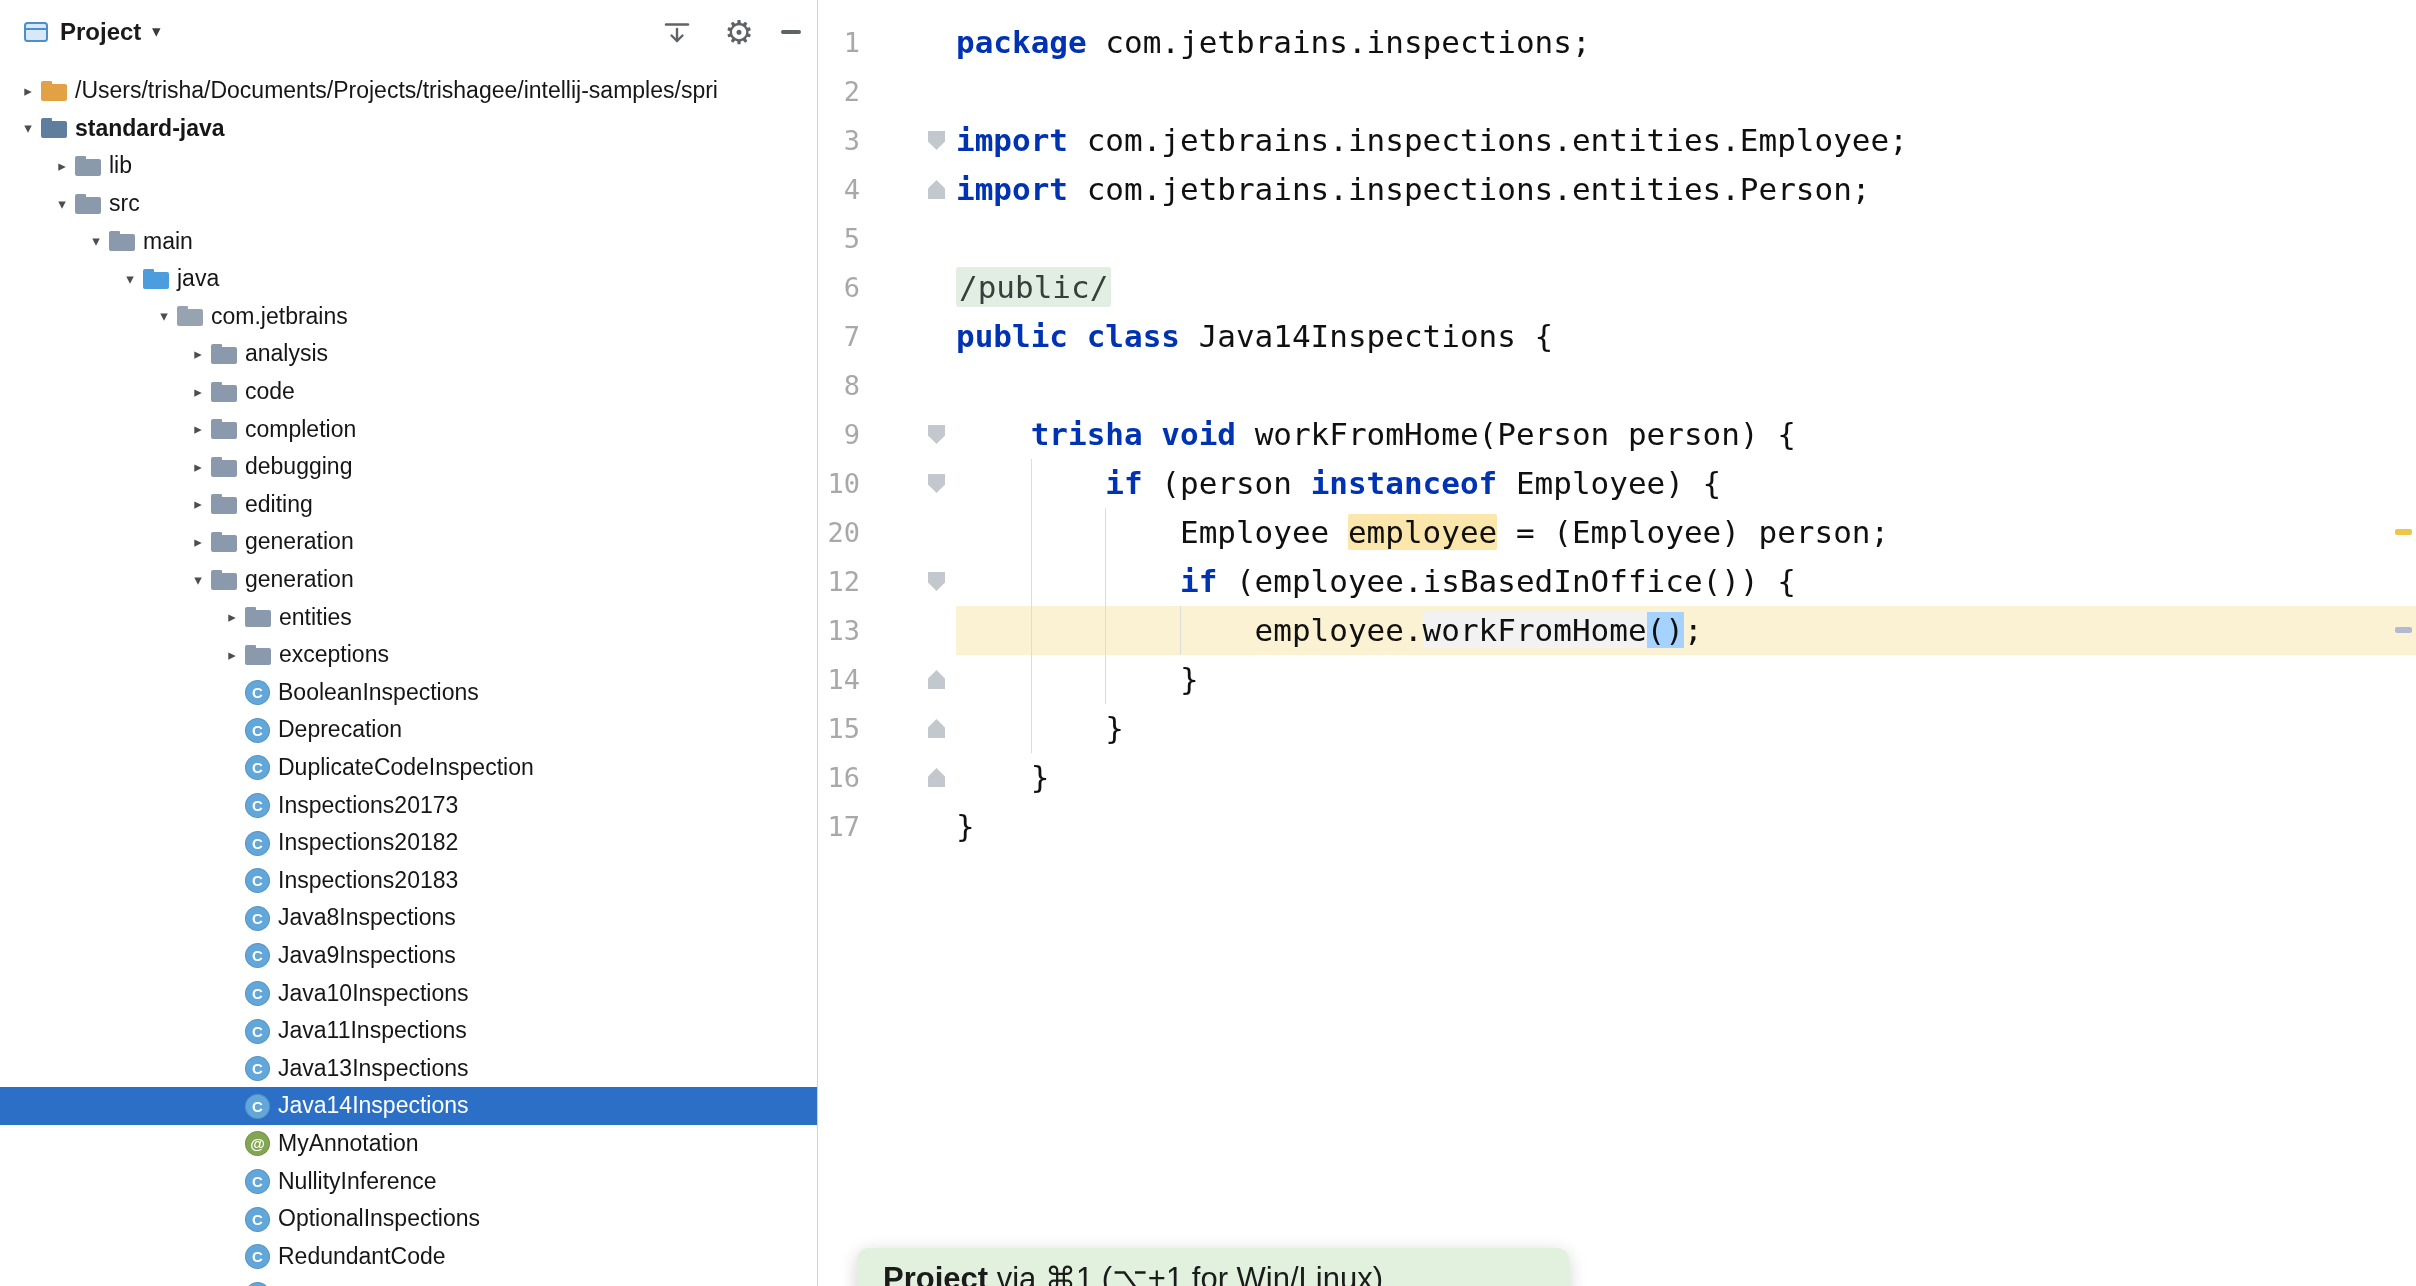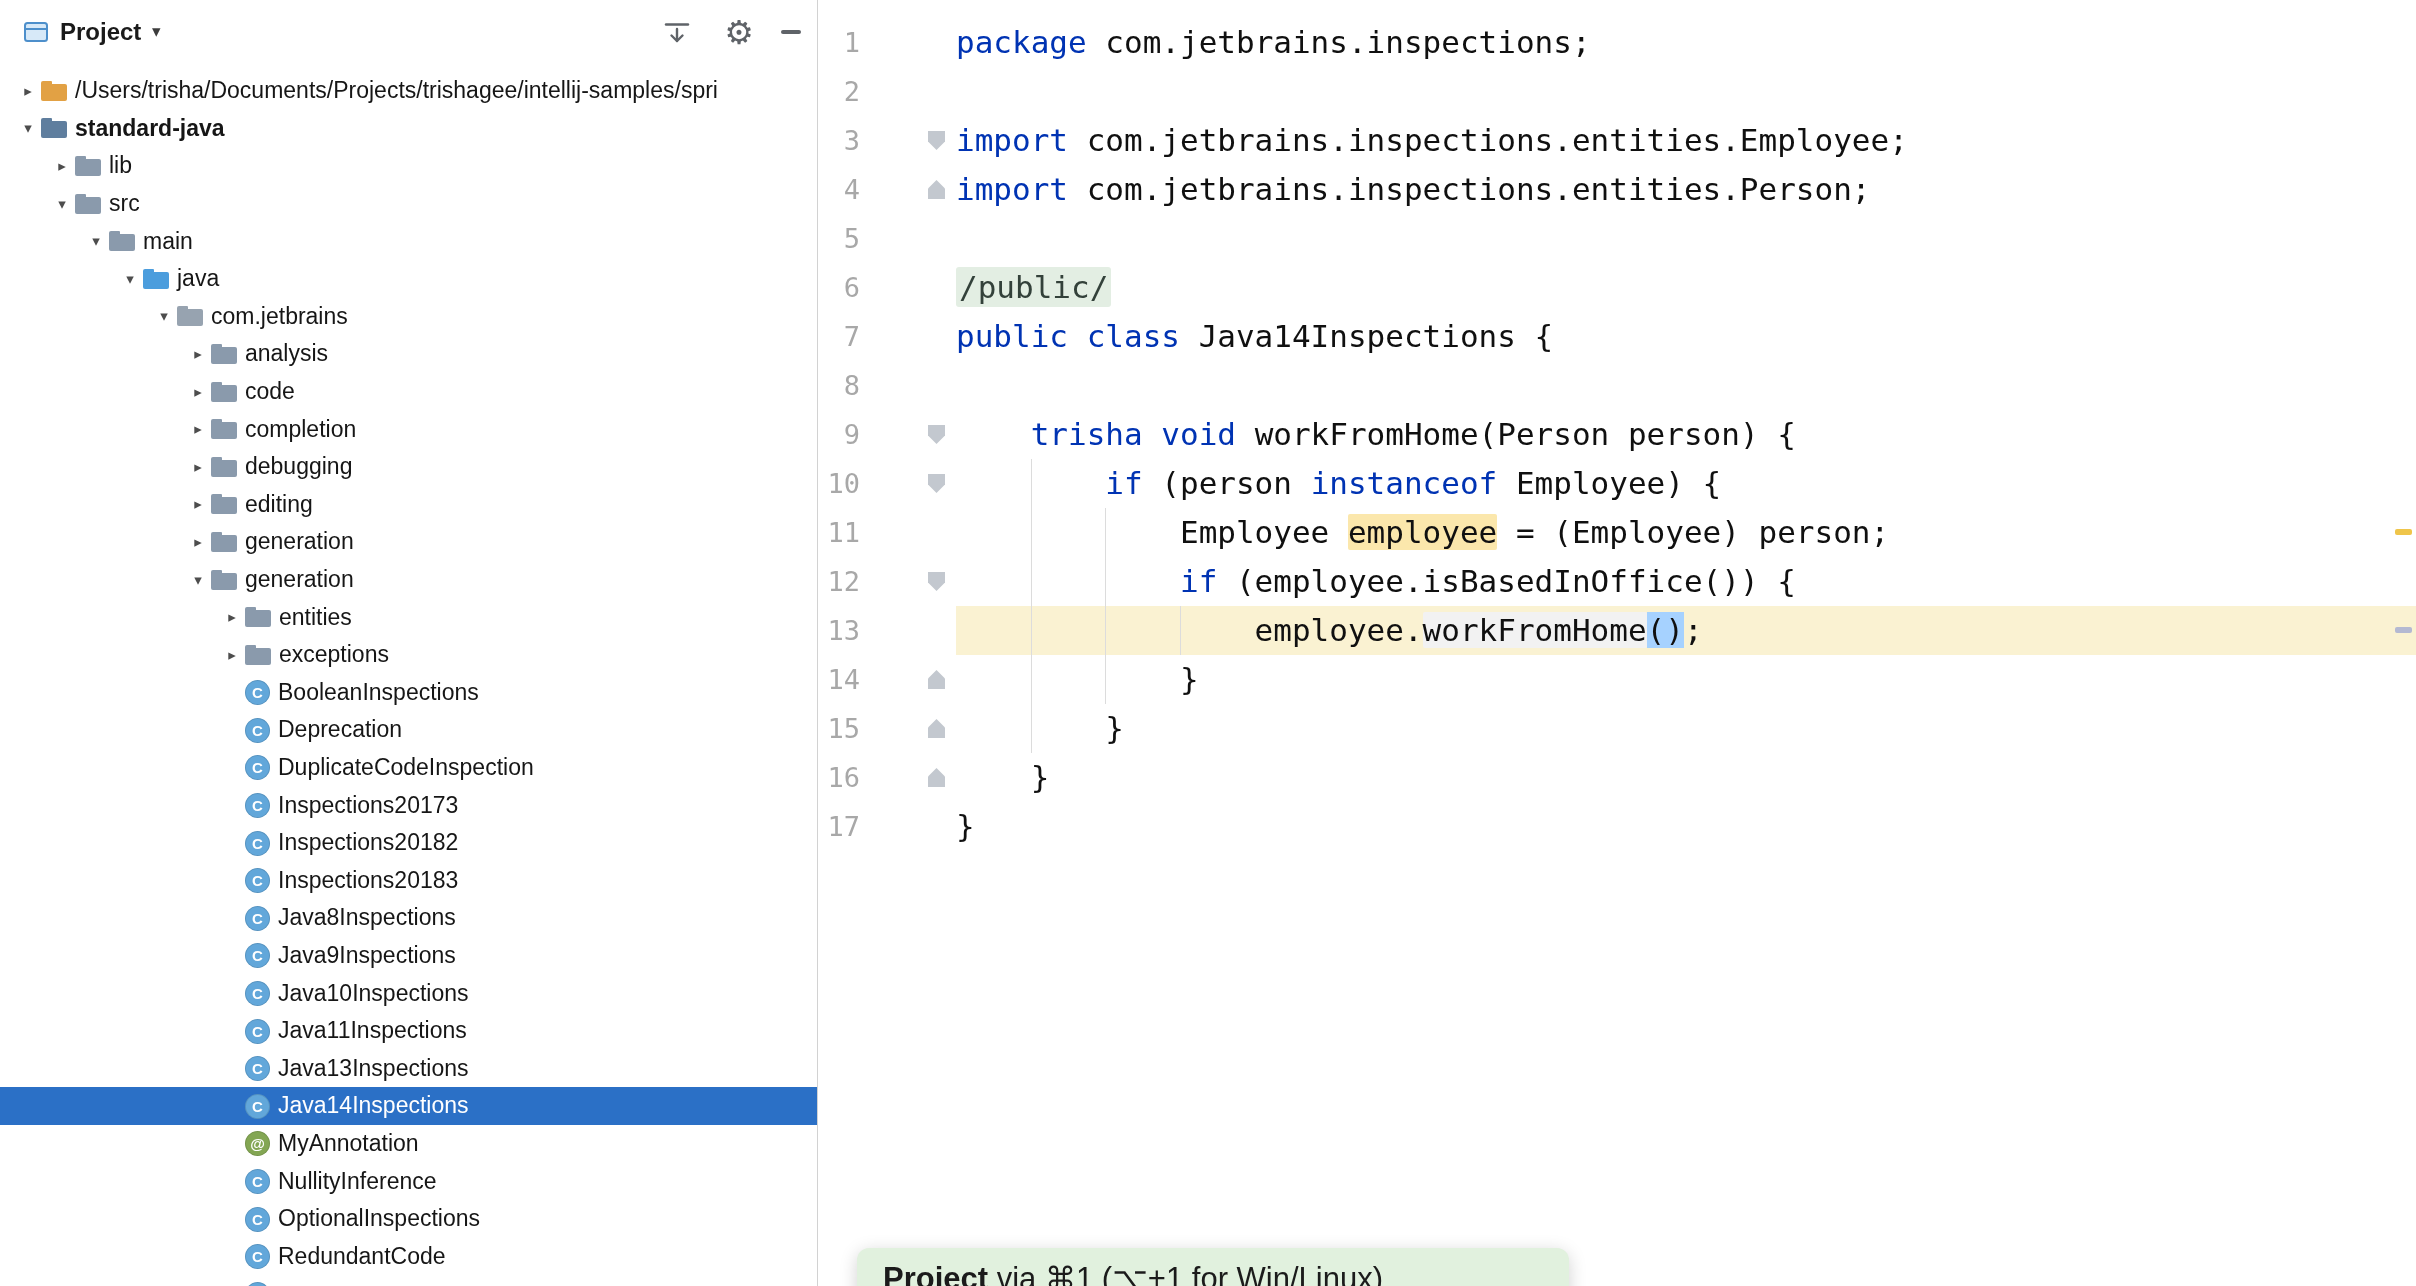--- a/index.html
+++ b/index.html
@@ -59,21 +59,21 @@
     font-family:"DejaVu Sans Mono",monospace;
   }
   #code{position:absolute;top:18px;left:0;right:0}
   .code-line{display:flex;height:49px;line-height:49px;position:relative;font-size:31px;white-space:pre}
   .code-line.current{background:linear-gradient(90deg,transparent 138px,#FAF2D2 138px)}
   .ln{width:138px;text-align:right;padding-right:96px;box-sizing:border-box;font-size:27px;color:#A8A8A8;flex:none}
   .fold{position:absolute;left:110px;top:15px;width:17px;height:19px;background:#C3C8CF}
   .fold-start{clip-path:polygon(0 0,100% 0,100% 55%,50% 100%,0 55%)}
   .fold-end{clip-path:polygon(50% 0,100% 45%,100% 100%,0 100%,0 45%)}
   .code-text{flex:1;color:#101010}
-  .kw{color:#0033B3;font-weight:400}
+  .kw{color:#0033B3;font-weight:700}
   .pl{color:#101010}
   .folded{background:#E3EEE3;color:#33413A;border-radius:3px;padding:2px 3px}
   .hlw{background:#FBE7AC;border-radius:2px}
   .hlr{background:#F2F2F2;border-radius:2px}
   .sel{background:#A6D2FF}
   .iguide{position:absolute;width:1px;background:#DCDCDC;z-index:1}
   .stripe-mark{position:absolute;right:4px;width:17px;height:6px;border-radius:2px;z-index:3}
 
   
   #tooltip{
@@ -282,21 +282,21 @@
       <div class="code-line"><div class="ln">1</div><div class="code-text"><span class="kw">package</span><span class="pl"> com.jetbrains.inspections;</span></div></div>
       <div class="code-line"><div class="ln">2</div><div class="code-text"></div></div>
       <div class="code-line"><div class="ln">3</div><div class="fold fold-start"></div><div class="code-text"><span class="kw">import</span><span class="pl"> com.jetbrains.inspections.entities.Employee;</span></div></div>
       <div class="code-line"><div class="ln">4</div><div class="fold fold-end"></div><div class="code-text"><span class="kw">import</span><span class="pl"> com.jetbrains.inspections.entities.Person;</span></div></div>
       <div class="code-line"><div class="ln">5</div><div class="code-text"></div></div>
       <div class="code-line"><div class="ln">6</div><div class="code-text"><span class="folded">/public/</span></div></div>
       <div class="code-line"><div class="ln">7</div><div class="code-text"><span class="kw">public class</span><span class="pl"> Java14Inspections {</span></div></div>
       <div class="code-line"><div class="ln">8</div><div class="code-text"></div></div>
       <div class="code-line"><div class="ln">9</div><div class="fold fold-start"></div><div class="code-text"><span class="pl">    </span><span class="kw">trisha void</span><span class="pl"> workFromHome(Person person) {</span></div></div>
       <div class="code-line"><div class="ln">10</div><div class="fold fold-start"></div><div class="code-text"><span class="pl">        </span><span class="kw">if</span><span class="pl"> (person </span><span class="kw">instanceof</span><span class="pl"> Employee) {</span></div></div>
-      <div class="code-line"><div class="ln">11</div><div class="code-text"><span class="pl">            Employee </span><span class="hlw">employee</span><span class="pl"> = (Employee) person;</span></div></div>
+      <div class="code-line"><div class="ln">20</div><div class="code-text"><span class="pl">            Employee </span><span class="hlw">employee</span><span class="pl"> = (Employee) person;</span></div></div>
       <div class="code-line"><div class="ln">12</div><div class="fold fold-start"></div><div class="code-text"><span class="pl">            </span><span class="kw">if</span><span class="pl"> (employee.isBasedInOffice()) {</span></div></div>
       <div class="code-line current"><div class="ln">13</div><div class="code-text"><span class="pl">                employee.</span><span class="hlr">workFromHome</span><span class="sel">()</span><span class="pl">;</span></div></div>
       <div class="code-line"><div class="ln">14</div><div class="fold fold-end"></div><div class="code-text"><span class="pl">            }</span></div></div>
       <div class="code-line"><div class="ln">15</div><div class="fold fold-end"></div><div class="code-text"><span class="pl">        }</span></div></div>
       <div class="code-line"><div class="ln">16</div><div class="fold fold-end"></div><div class="code-text"><span class="pl">    }</span></div></div>
       <div class="code-line"><div class="ln">17</div><div class="code-text"><span class="pl">}</span></div></div>
     </div>
   <div class="iguide" style="left:213px;top:459px;height:294px"></div>
   <div class="iguide" style="left:287px;top:508px;height:196px"></div>
   <div class="iguide" style="left:362px;top:606px;height:49px"></div>

